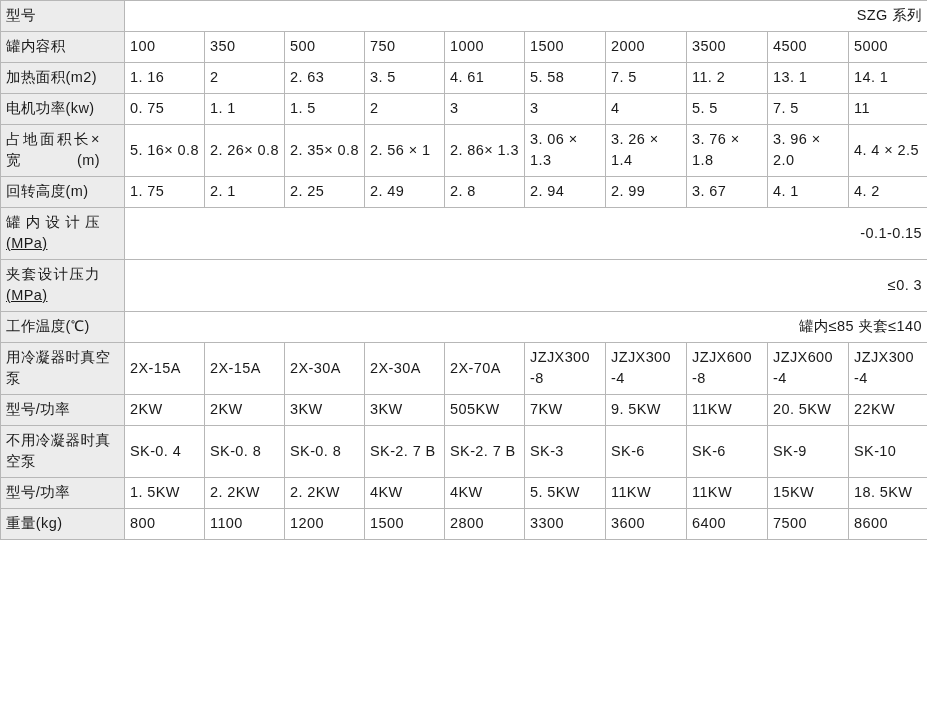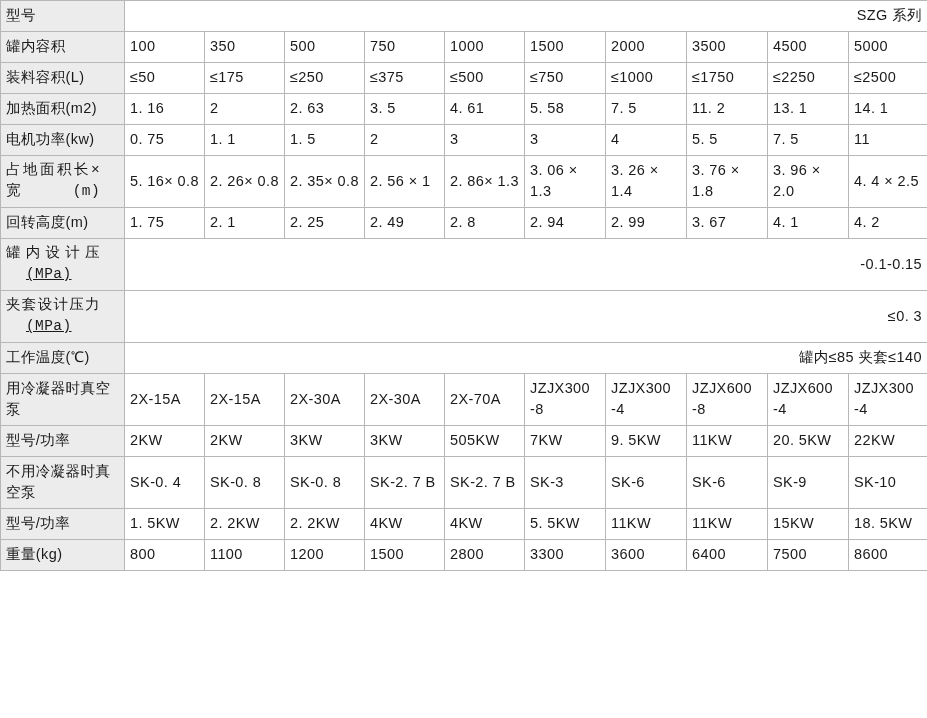--- a/index.html
+++ b/index.html
@@ -31,31 +31,29 @@
   }
   td.rowhead {
     background: #ececec;
     width: 124px;
     white-space: normal;
   }
   td.rowhead.justify {
     text-align: justify;
     text-align-last: justify;
     padding-right: 24px;
-    font-family: Liberation Mono, monospace;
   }
   td.val {
     background: #ffffff;
   }
   td.center {
     text-align: right;
   }
   .u {
     text-decoration: underline;
-    margin-left: 20px;
   }
 </style>
 </head>
 <body>
 
 <table class="spec">
   <colgroup>
     <col style="width:124px">
     <col style="width:80px">
     <col style="width:80px">
@@ -80,33 +78,20 @@
         <td class="val">500</td>
         <td class="val">750</td>
         <td class="val">1000</td>
         <td class="val">1500</td>
         <td class="val">2000</td>
         <td class="val">3500</td>
         <td class="val">4500</td>
         <td class="val">5000</td>
       </tr>
       <tr>
-        <td class="rowhead">装料容积(L)</td>
-        <td class="val">≤50</td>
-        <td class="val">≤175</td>
-        <td class="val">≤250</td>
-        <td class="val">≤375</td>
-        <td class="val">≤500</td>
-        <td class="val">≤750</td>
-        <td class="val">≤1000</td>
-        <td class="val">≤1750</td>
-        <td class="val">≤2250</td>
-        <td class="val">≤2500</td>
-      </tr>
-      <tr>
         <td class="rowhead">加热面积(m2)</td>
         <td class="val">1. 16</td>
         <td class="val">2</td>
         <td class="val">2. 63</td>
         <td class="val">3. 5</td>
         <td class="val">4. 61</td>
         <td class="val">5. 58</td>
         <td class="val">7. 5</td>
         <td class="val">11. 2</td>
         <td class="val">13. 1</td>

